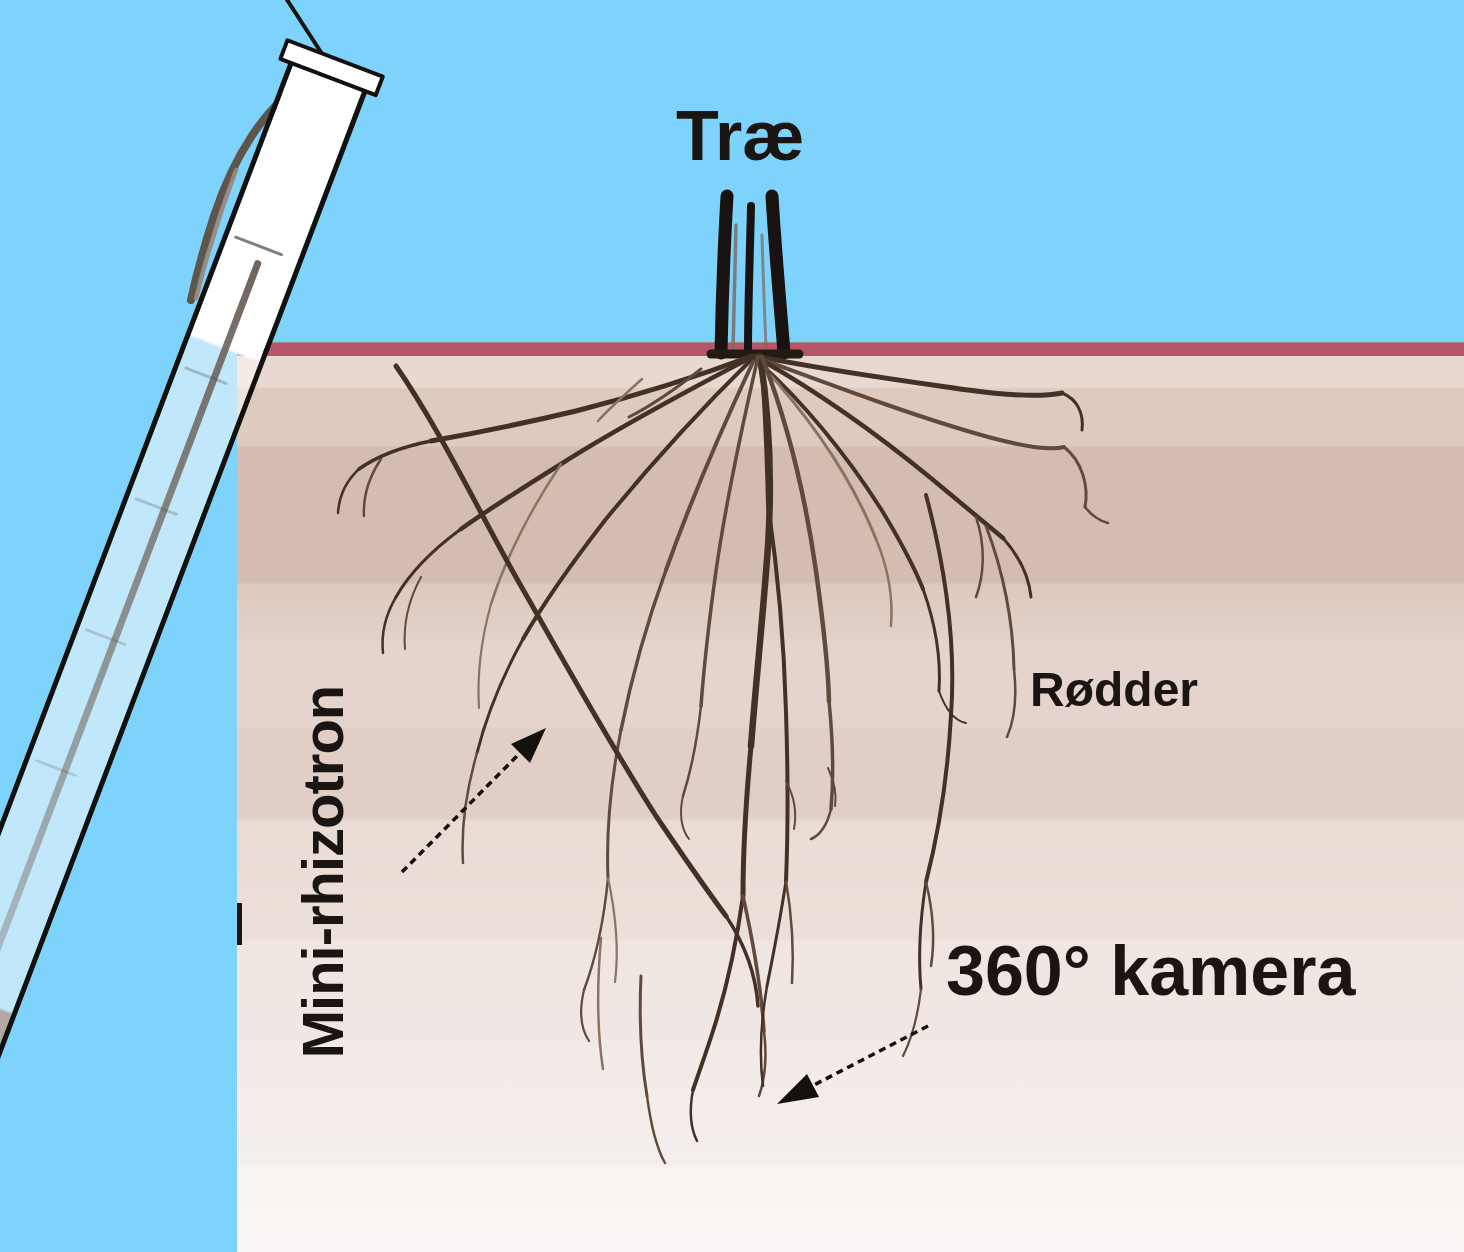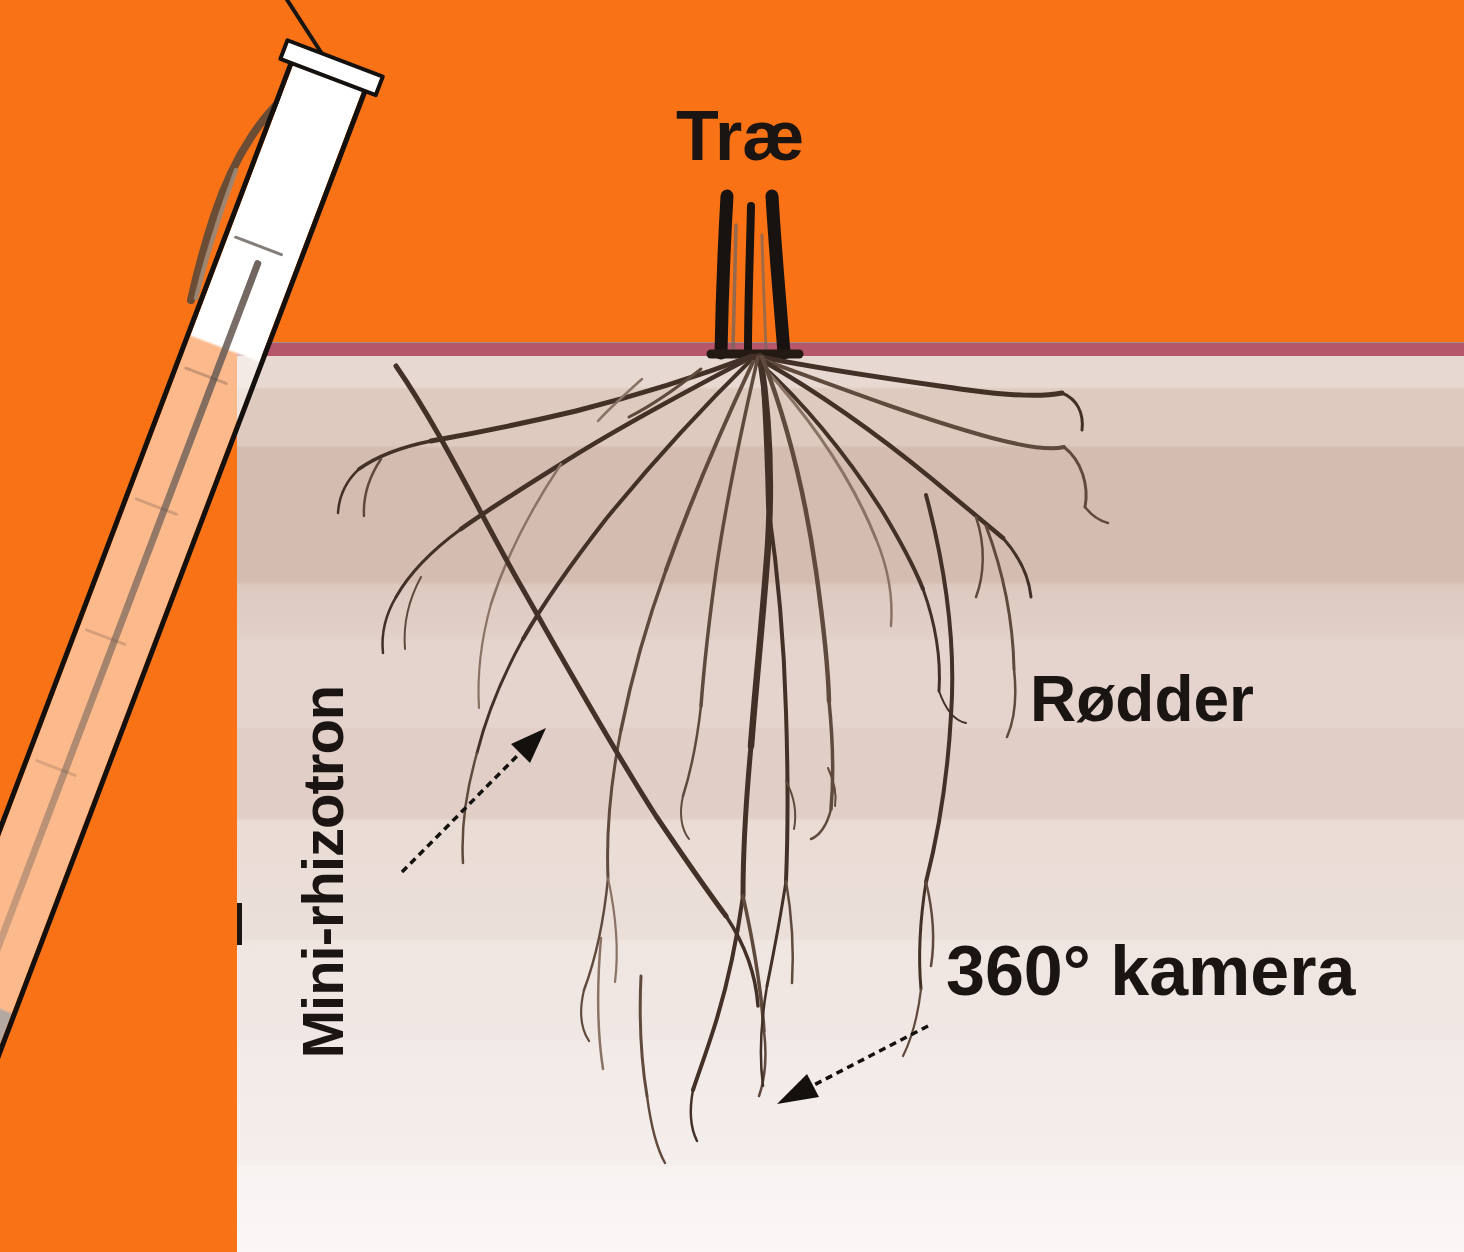--- a/index.html
+++ b/index.html
@@ -5,21 +5,21 @@
   :root{
     --soil-line:#b6566b; --soil-band-top:#e7d8d1; --soil-band-dark:#d5bcb1;
     --soil-band-bottom:#faf7f6; --root-dark:#433128; --root-mid:#5f4a3d;
     --root-light:#8a7365; --trunk:#181310; --tube-outline:#14100d;
     --tube-rod:#7d6f66; --camera-gray:#b4a8a3; --tube-tip:#f0e8e4;
     --label-text:#1a1512;
   }
   html,body{margin:0;padding:0;background:#ffffff;}
   #canvas{
     position:relative; width:1464px; height:1252px; overflow:hidden;
-    background:#f97316;
+    background:#7dd3fc;
     font-family:"Liberation Sans","DejaVu Sans",sans-serif;
     color:var(--label-text);
   }
   
   #soil{
     position:absolute; left:237px; top:355px; width:1227px; height:897px;
     background:linear-gradient(to bottom,
       var(--soil-band-top) 0px,  var(--soil-band-top) 32px,
       #decabf 34px,  #decabf 90px,
       var(--soil-band-dark) 93px, var(--soil-band-dark) 227px,
@@ -62,21 +62,21 @@
   #tube-rod{
     position:absolute; left:50%; margin-left:-3px; top:205px;
     width:7px; height:785px; border-radius:3px;
     background:linear-gradient(to bottom, rgba(104,92,85,0.95), rgba(128,113,104,0.35));
   }
   .tick{position:absolute; left:6px; height:3px; border-radius:2px;
         background:rgba(86,70,62,0.5);}
   
   .lbl{position:absolute; font-weight:700; white-space:nowrap; color:var(--label-text);}
   #label-tree  {left:676px; top:96px;  font-size:70px;}
-  #label-roots {left:1030px; top:662px; font-size:64px;}
+  #label-roots {left:1030px; top:662px; font-size:48px;}
   #label-camera{left:946px; top:920px; font-size:70px; line-height:102px; text-align:left;}
   #label-tube  {left:322px; top:872px; font-size:58px; letter-spacing:-1px;
                 transform:translate(-50%,-50%) rotate(-90deg);}
 </style>
 </head>
 <body>
 
 <div id="canvas">
 
   <div id="soil"></div>

